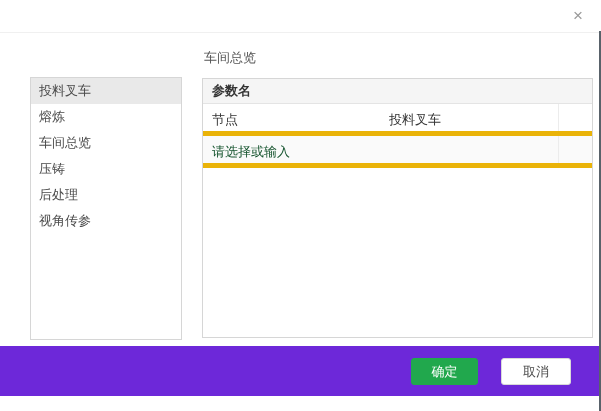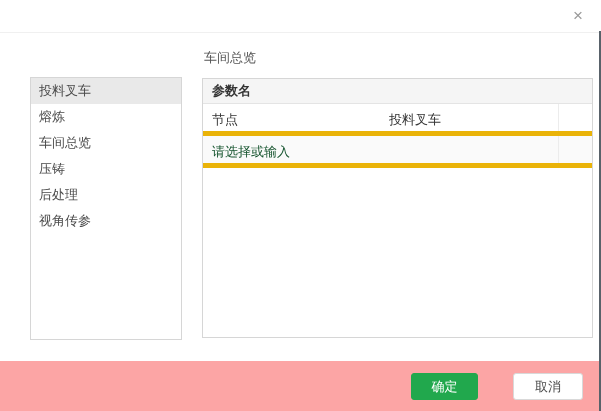--- a/index.html
+++ b/index.html
@@ -64,36 +64,36 @@
   }
   .c1 { width: 165px; }
   .c2 { width: 166px; }
   .c3 { width: 37px; padding-left: 0; }
   .p-body .c3 { border-left: 1px solid #ececec; }
   .row-placeholder { background: #fafafa; }
   .row-placeholder .p-cell { color: #14532d; }
 
   
   .dlg-footer {
-    position: absolute; left: 0; right: 0; bottom: 0; height: 50px;
-    background: #fca5a5;
+    position: absolute; left: 0; right: 0; bottom: 15px; height: 50px;
+    background: #6d28d9;
   }
   .btn {
     position: absolute; top: 12px; height: 27px;
     font-size: 13px; border-radius: 3px; cursor: pointer;
     text-align: center; line-height: 26px;
     font-family: "Liberation Sans", "DejaVu Sans", sans-serif;
   }
   .btn-confirm {
     left: 411px; width: 67px;
     background: #21a84d; color: #fff; border: 1px solid #21a84d;
   }
   .btn-cancel {
     left: 501px; width: 70px;
-    background: #fff; color: #4a4a4a; border: 1px solid #d9d9d9; margin-left: 12px;
+    background: #fff; color: #4a4a4a; border: 1px solid #d9d9d9;
   }
 
   
   .edge-strip {
     position: absolute; right: 0; top: 31px; bottom: 0; width: 2px;
     background: #59626a;
   }
 </style>
 </head>
 <body>

